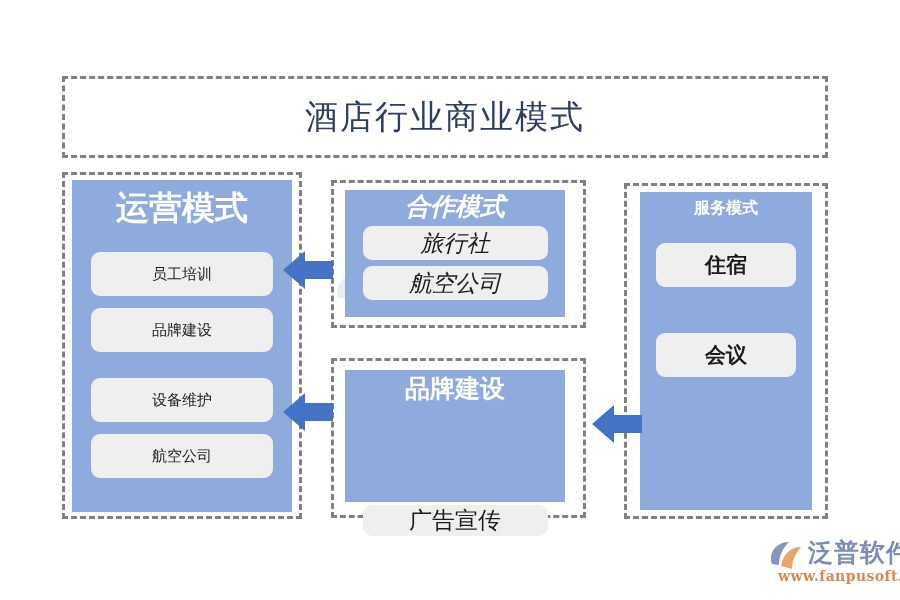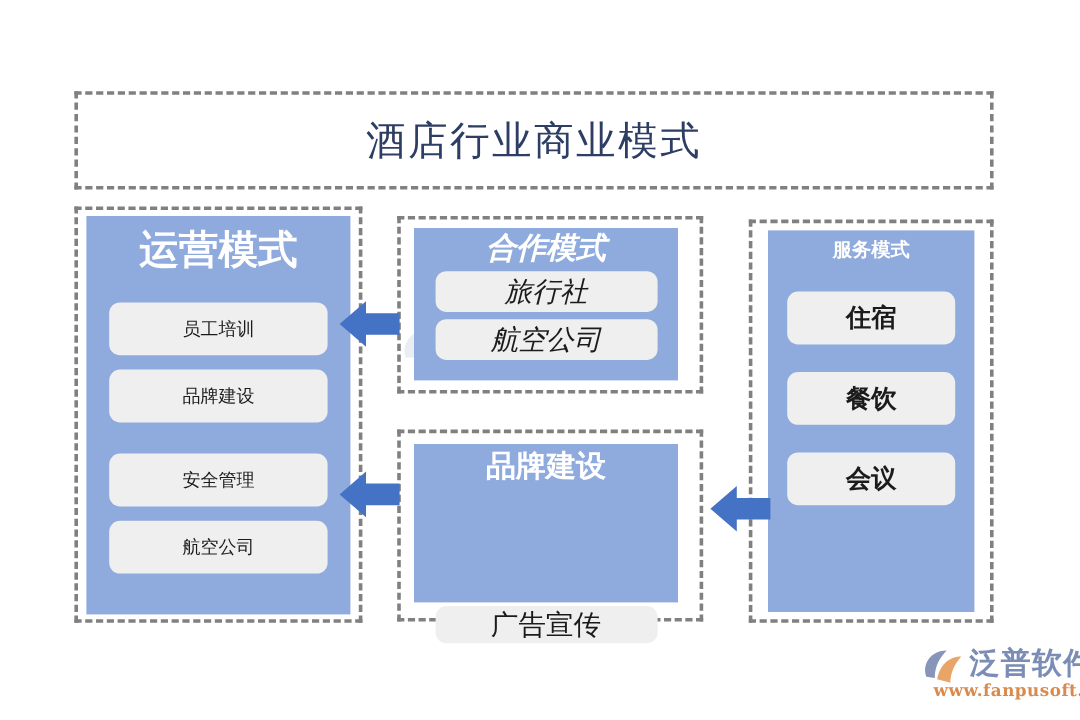--- a/index.html
+++ b/index.html
@@ -214,21 +214,21 @@
     <div id="title-text">酒店行业商业模式</div>
   </div>
 
   <div class="dashed" id="op-dashed"></div>
   <div class="panel" id="op-panel">
     <div class="panel-title">运营模式</div>
     <div class="chip">员工培训</div>
     <div class="chip-gap"></div>
     <div class="chip">品牌建设</div>
     <div class="chip-gap-big"></div>
-    <div class="chip">安全管理</div>
+    <div class="chip">设备维护</div>
     <div class="chip-gap"></div>
     <div class="chip">航空公司</div>
   </div>
 
   <div class="dashed" id="coop-dashed"></div>
   <div class="panel" id="coop-panel">
     <div class="panel-title">合作模式</div>
     <div class="chip">旅行社</div>
     <div class="chip-gap"></div>
     <div class="chip">航空公司</div>
@@ -239,21 +239,20 @@
     <div class="panel-title">品牌建设</div>
     <div class="chip-gap"></div>
     <div class="chip">广告宣传</div>
   </div>
 
   <div class="dashed" id="serv-dashed"></div>
   <div class="panel" id="serv-panel">
     <div class="panel-title">服务模式</div>
     <div class="chip">住宿</div>
     <div class="chip-gap"></div>
-    <div class="chip">餐饮</div>
     <div class="chip-gap"></div>
     <div class="chip">会议</div>
   </div>
 
   <svg class="arrow-left" id="arrow-coop-to-op" viewBox="0 0 54 54">
     <path d="M2 27 L24 8 L24 18 L52 18 L52 36 L24 36 L24 46 Z" fill="#4472c4"></path>
   </svg>
   <svg class="arrow-left" id="arrow-brand-to-op" viewBox="0 0 54 54">
     <path d="M2 27 L24 8 L24 18 L52 18 L52 36 L24 36 L24 46 Z" fill="#4472c4"></path>
   </svg>

